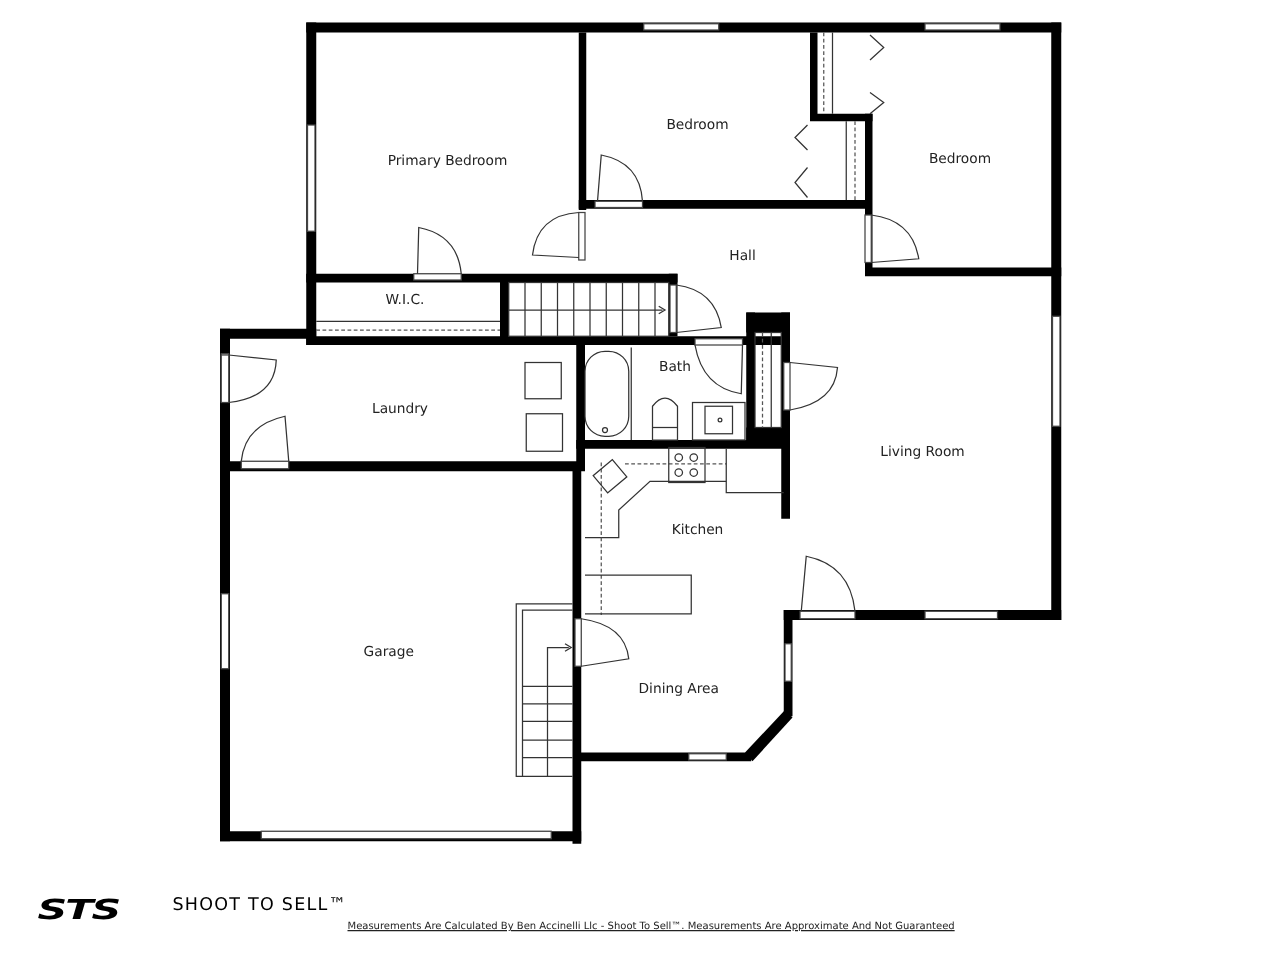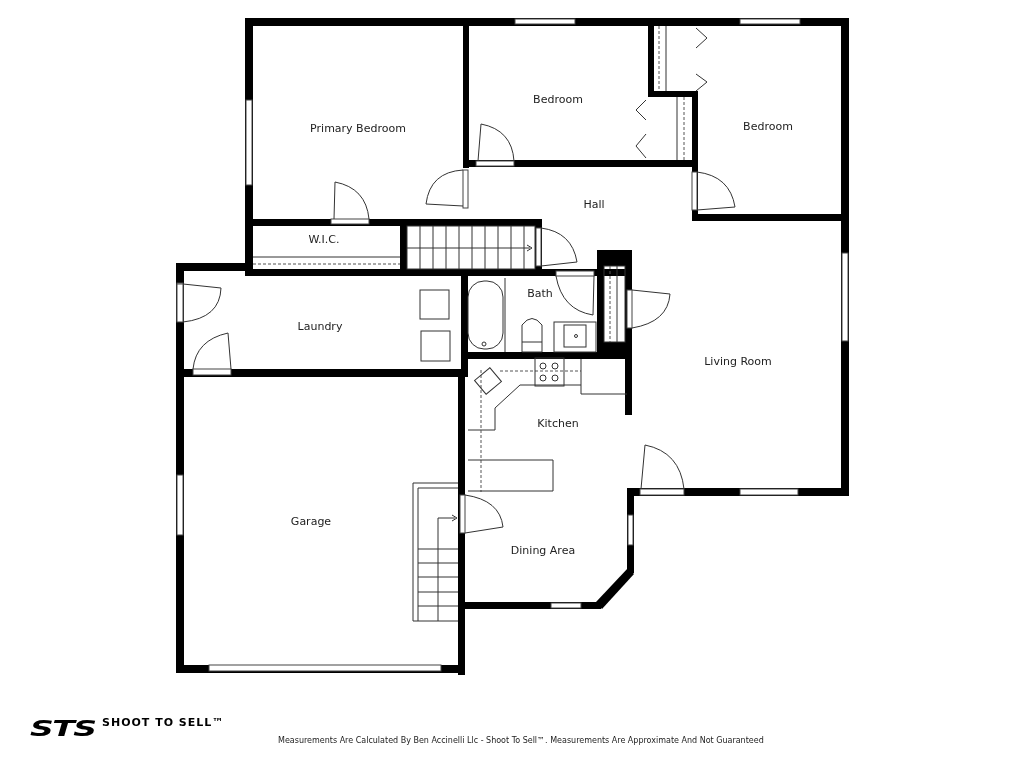--- a/index.html
+++ b/index.html
@@ -5,22 +5,22 @@
   html, body { margin:0; padding:0; background:#ffffff; }
   body { width:1024px; height:768px; position:relative; overflow:hidden; font-family:"DejaVu Sans", sans-serif; }
   #plan { position:absolute; left:0; top:0; width:1024px; height:768px; }
   .wall { fill:#000; }
   .thin { fill:none; stroke:#333; stroke-width:1; }
   .dash { fill:none; stroke:#555; stroke-width:1; stroke-dasharray:3,2; }
   .win { fill:#fff; stroke:#444; stroke-width:1; }
   .room-label { font-family:"DejaVu Sans", sans-serif; font-size:11px; fill:#222; text-anchor:middle; }
   .footer-logo { position:absolute; left:30px; top:716px; display:flex; gap:10px; }
   .sts-mark { font-family:"DejaVu Sans", sans-serif; font-weight:bold; font-size:22px; letter-spacing:-1px; font-style:italic; color:#000; transform:scaleX(1.5); transform-origin:left; display:inline-block; width:62px; }
-  .sts-name { font-family:"DejaVu Sans", sans-serif; font-weight:bold; font-size:11px; color:#000; letter-spacing:1px; }
-  .disclaimer { position:absolute; left:278px; top:736px; font-family:"DejaVu Sans", sans-serif; font-size:8px; color:#222; white-space:nowrap; }
+  .sts-name { font-family:"DejaVu Sans", sans-serif; font-weight:normal; font-size:14px; color:#000; letter-spacing:1px;margin-left:36px; }
+  .disclaimer { position:absolute; left:278px; top:736px; font-family:"DejaVu Sans", sans-serif; font-size:8px; color:#222; white-space:nowrap;text-decoration:underline; }
 </style>
 </head>
 <body>
 
 <svg id="plan" viewBox="0 0 1024 768" xmlns="http://www.w3.org/2000/svg">
 
   <g>
 
     <rect class="wall" x="245" y="18" width="604" height="8"></rect>
 

